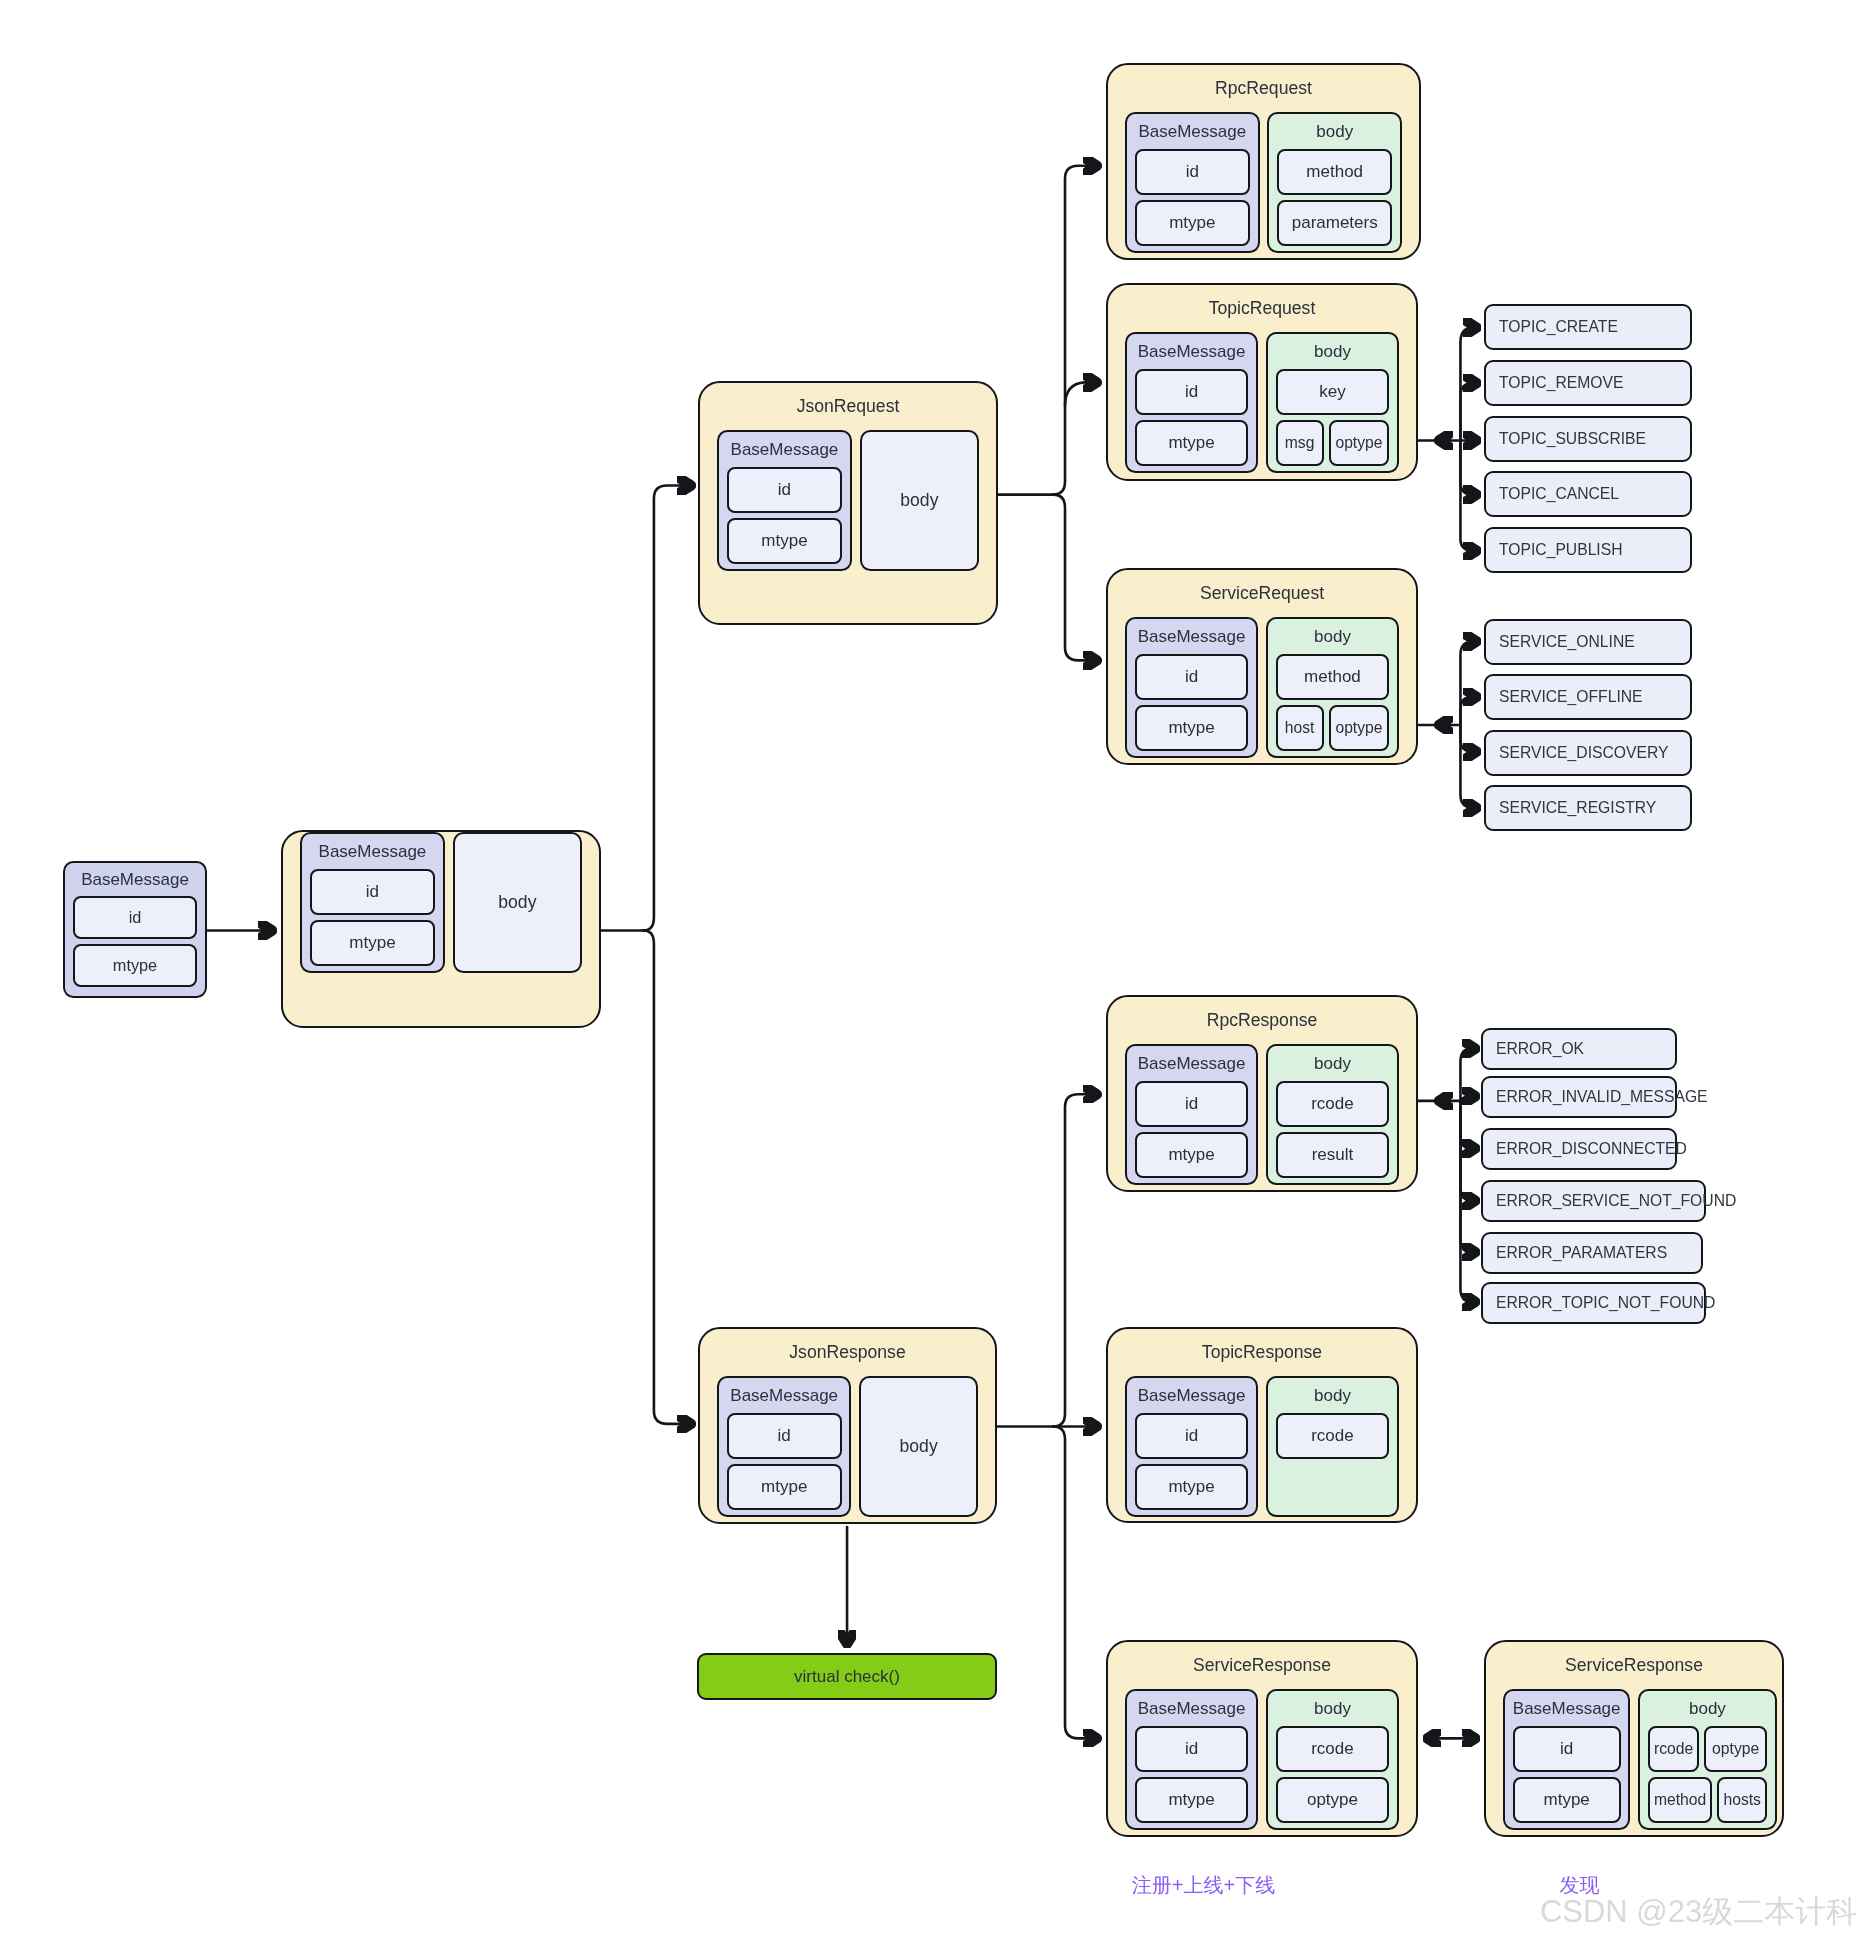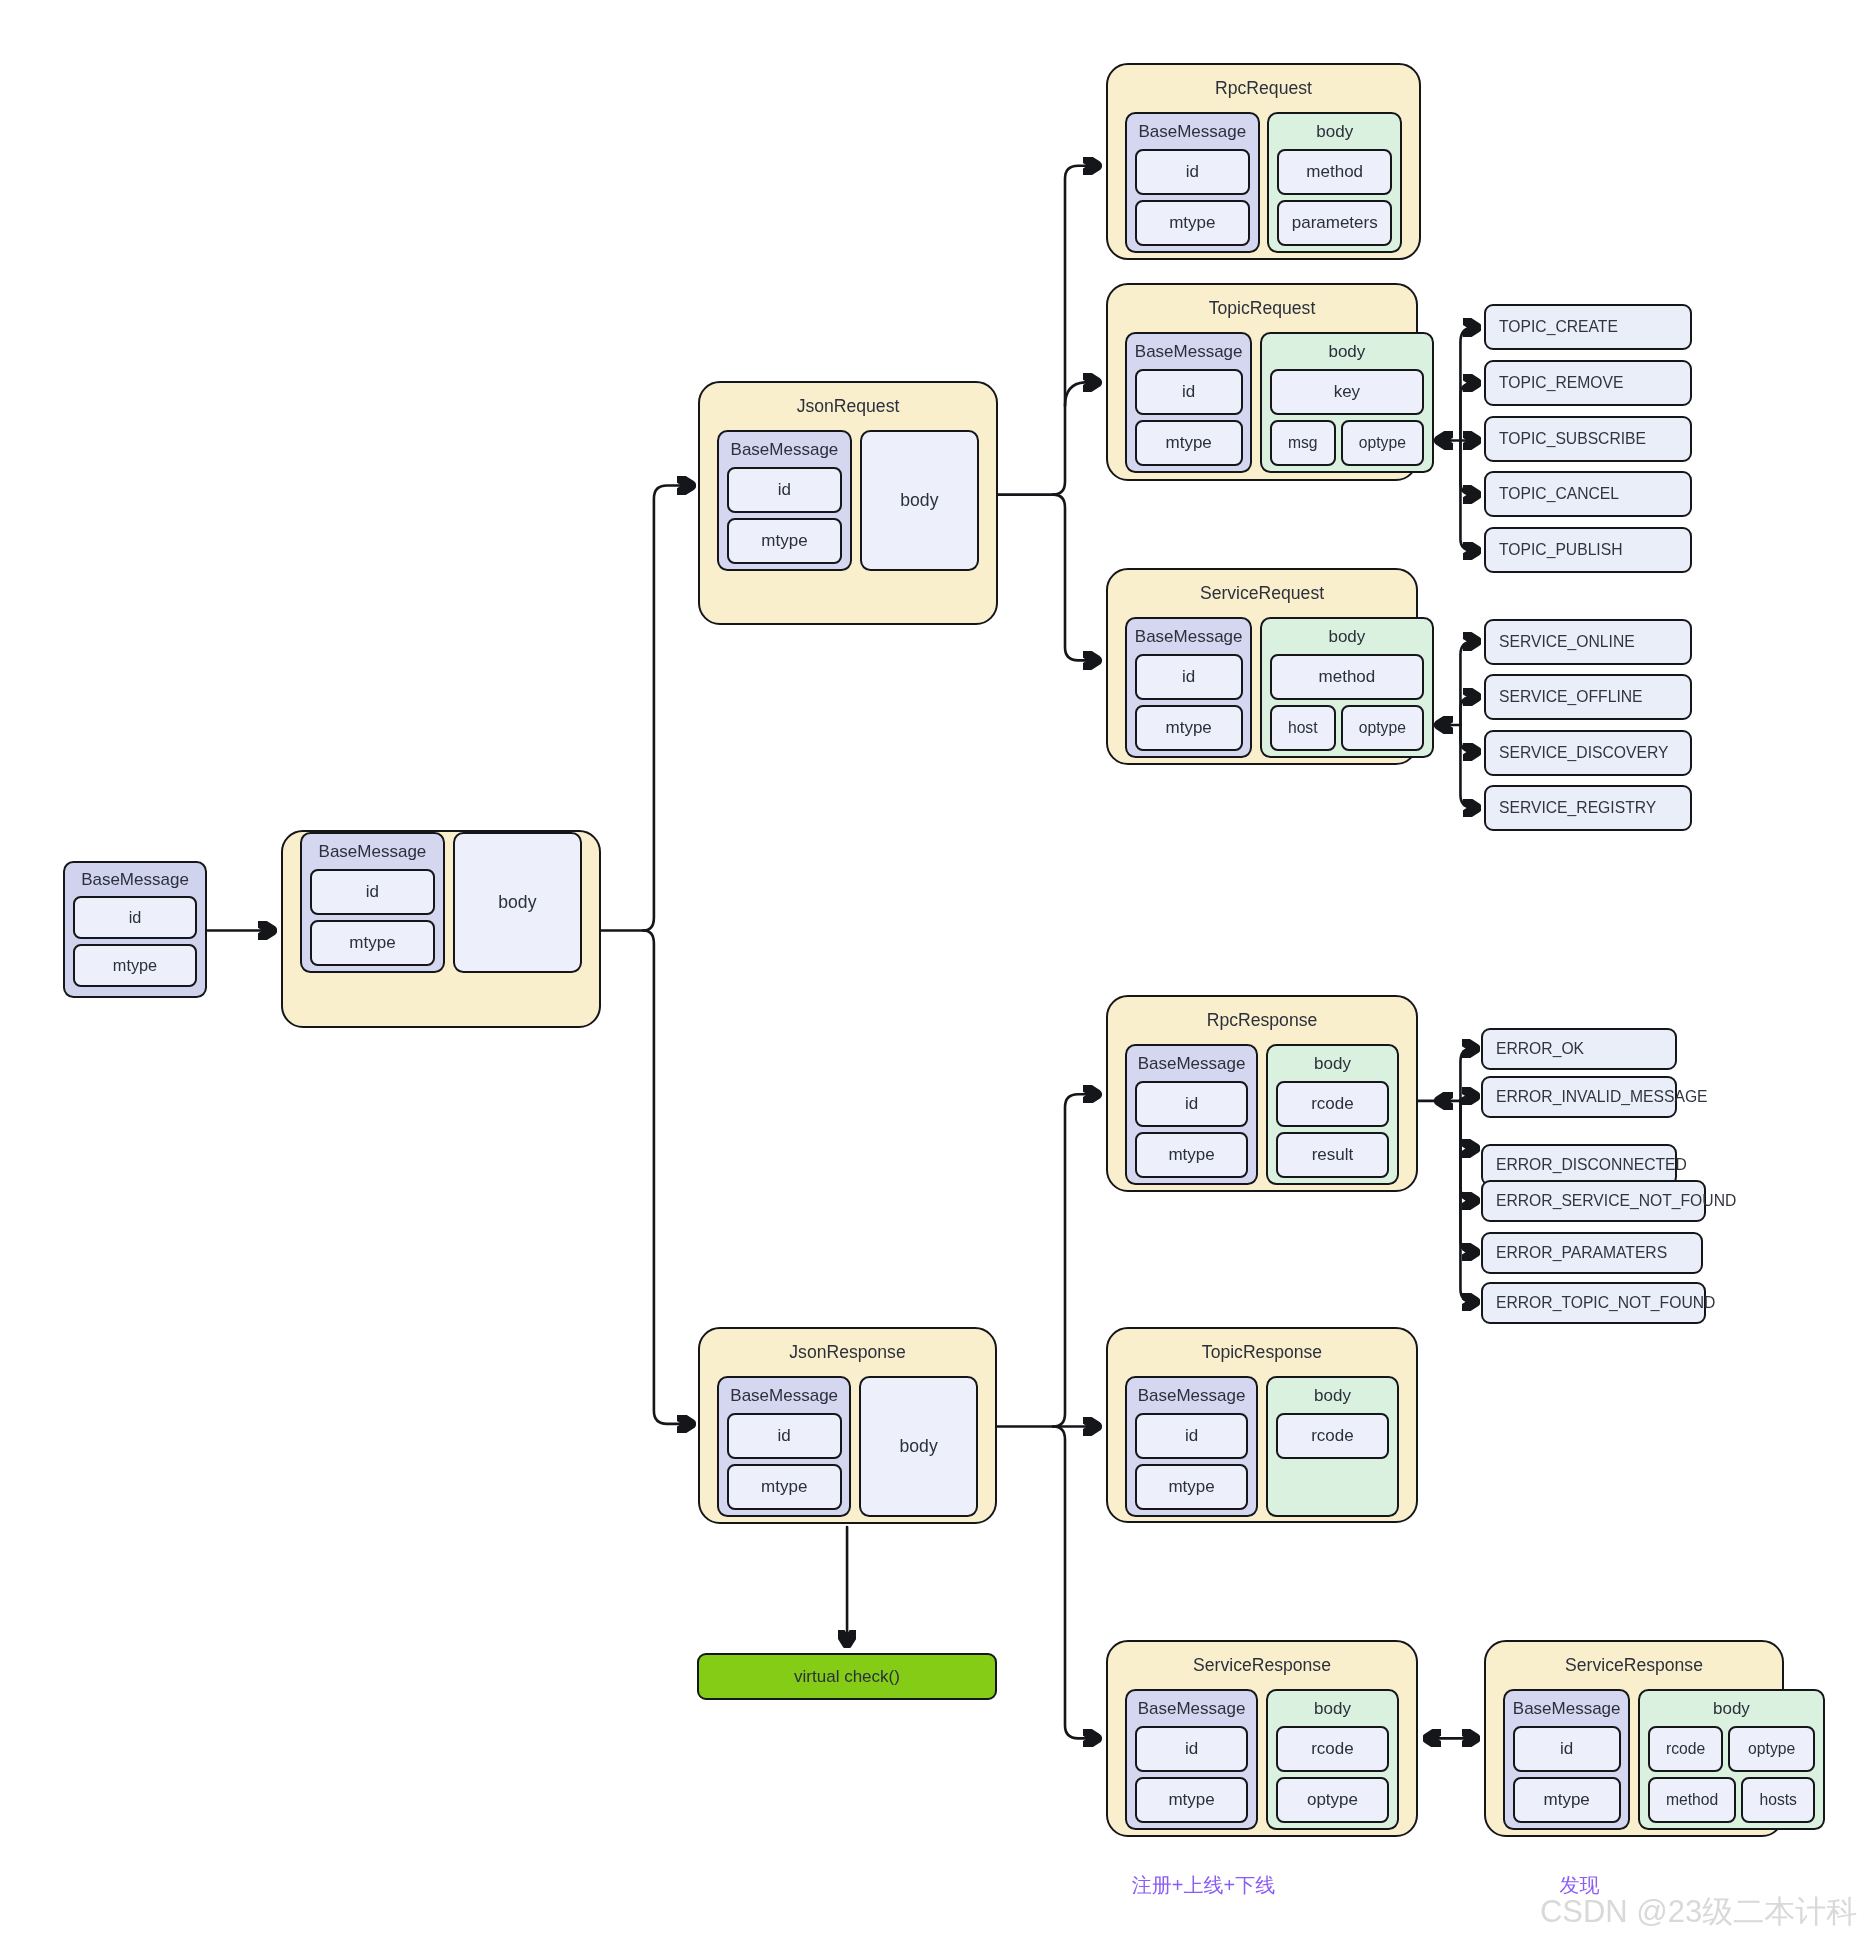--- a/index.html
+++ b/index.html
@@ -12,21 +12,21 @@
   .cls-title{height:47px;display:flex;align-items:center;justify-content:center;font-size:17.6px;}
   .row{display:flex;gap:7.8px;padding:0 17px;height:141px;}
   .sub{flex:1;box-sizing:border-box;border:2.3px solid #15161a;border-radius:10.4px;padding:0 7.8px;display:flex;flex-direction:column;}
   .sub.purple{background:#D5D7F1;}
   .sub.green{background:#DBF1DF;}
   .sub-title{height:35px;flex:none;display:flex;align-items:center;justify-content:center;font-size:17px;}
   .fcol{display:flex;flex-direction:column;gap:5.2px;}
   .frow{display:flex;gap:5.2px;}
   .f{box-sizing:border-box;height:46px;flex:none;background:#EDF0FB;border:2.3px solid #15161a;border-radius:7.8px;
      display:flex;align-items:center;justify-content:center;font-size:17px;white-space:nowrap;}
-  .frow .f{flex:1;padding:0 16px;height:46px;}
+  .frow .f{flex:1;padding:0 4px;height:46px;}
   .f.sm{font-size:15.7px;}
   .body-plain{flex:1;box-sizing:border-box;border:2.3px solid #15161a;border-radius:10.4px;background:#EDF0FB;
      display:flex;align-items:center;justify-content:center;font-size:17.6px;}
   .mini{position:absolute;box-sizing:border-box;background:#D0D3EE;border:2.3px solid #15161a;border-radius:10.4px;padding:0 7.8px;}
   .mini-title{height:33px;display:flex;align-items:center;justify-content:center;font-size:17px;}
   .mini .f{height:43px;font-size:16.3px;}
   .enum{position:absolute;box-sizing:border-box;background:#E9EEF9;border:2.3px solid #15161a;border-radius:9px;
      display:flex;align-items:center;padding:0 13px;font-size:15.7px;color:#30353f;white-space:nowrap;}
   .vc{position:absolute;box-sizing:border-box;background:#84cc16;border:2.3px solid #15161a;border-radius:9px;
      display:flex;align-items:center;justify-content:center;font-size:17px;}
@@ -299,21 +299,21 @@
   <div class="enum" style="left:1484px;top:471px;width:208px;height:46px;">TOPIC_CANCEL</div>
   <div class="enum" style="left:1484px;top:527px;width:208px;height:46px;">TOPIC_PUBLISH</div>
 
   <div class="enum" style="left:1484px;top:619px;width:208px;height:46px;">SERVICE_ONLINE</div>
   <div class="enum" style="left:1484px;top:674px;width:208px;height:46px;">SERVICE_OFFLINE</div>
   <div class="enum" style="left:1484px;top:730px;width:208px;height:46px;">SERVICE_DISCOVERY</div>
   <div class="enum" style="left:1484px;top:785px;width:208px;height:46px;">SERVICE_REGISTRY</div>
 
   <div class="enum" style="left:1481px;top:1028px;width:196px;height:42px;">ERROR_OK</div>
   <div class="enum" style="left:1481px;top:1076px;width:196px;height:42px;">ERROR_INVALID_MESSAGE</div>
-  <div class="enum" style="left:1481px;top:1128px;width:196px;height:42px;margin-top:16px;">ERROR_DISCONNECTED</div>
+  <div class="enum" style="left:1481px;top:1128px;width:196px;height:42px;">ERROR_DISCONNECTED</div>
   <div class="enum" style="left:1481px;top:1180px;width:225px;height:42px;">ERROR_SERVICE_NOT_FOUND</div>
   <div class="enum" style="left:1481px;top:1232px;width:222px;height:42px;">ERROR_PARAMATERS</div>
   <div class="enum" style="left:1481px;top:1282px;width:225px;height:42px;">ERROR_TOPIC_NOT_FOUND</div>
 
   <div class="label-cn" style="left:1109px;top:1872px;width:189px;">注册+上线+下线</div>
   <div class="label-cn" style="left:1485px;top:1872px;width:189px;">发现</div>
 
   <div class="watermark">CSDN @23级二本计科</div>
 
 </div>

